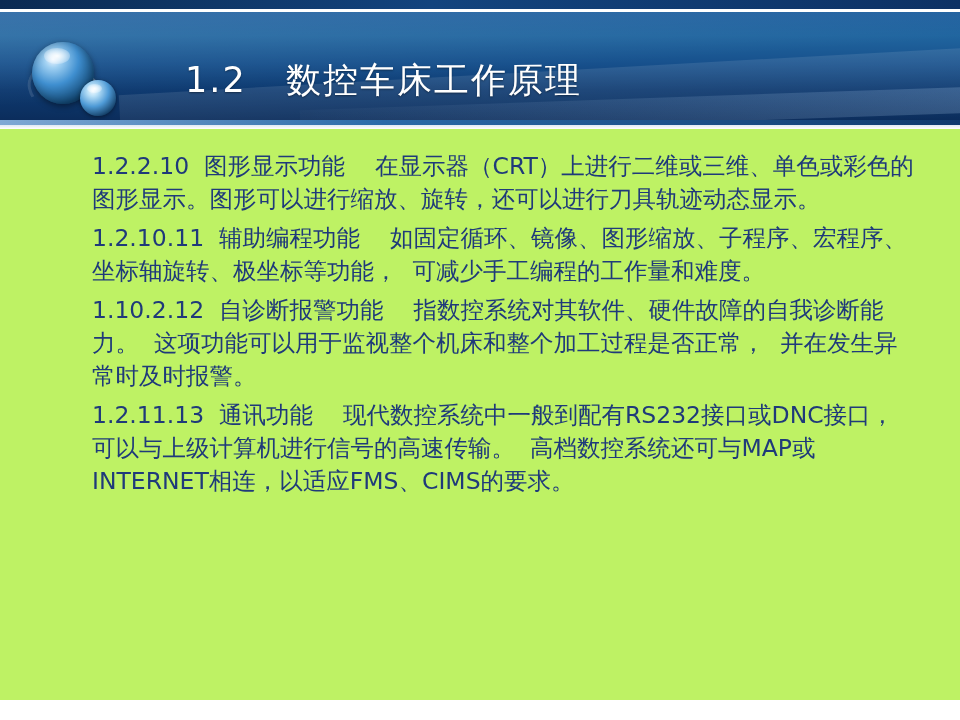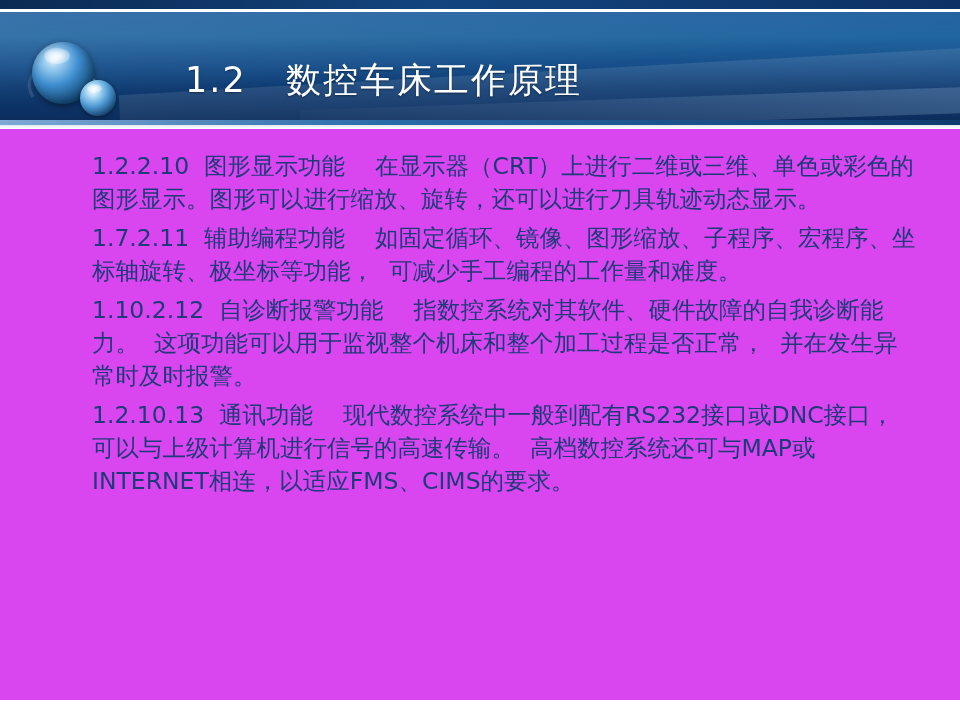--- a/index.html
+++ b/index.html
@@ -10,21 +10,21 @@
     width: 960px;
     height: 720px;
     overflow: hidden;
     background: #ffffff;
     font-family: "Liberation Serif", serif;
   }
   .slide {
     position: relative;
     width: 960px;
     height: 720px;
-    background: #d946ef;
+    background: #bef264;
     overflow: hidden;
   }
   
   .top-strip {
     position: absolute;
     top: 0; left: 0;
     width: 960px;
     height: 9px;
     background: linear-gradient(to right, #0b2a52 0%, #13447e 45%, #0d3164 100%);
   }
@@ -199,19 +199,19 @@
     </div>
 
     <div class="slide-title">1.2   数控车床工作原理</div>
   </div>
 
   <div class="header-bottom-edge"></div>
   <div class="header-bottom-edge2"></div>
 
   <div class="body-area">
     <p class="para">1.2.2.10  图形显示功能    在显示器（CRT）上进行二维或三维、单色或彩色的图形显示。图形可以进行缩放、旋转，还可以进行刀具轨迹动态显示。</p>
-    <p class="para">1.7.2.11  辅助编程功能    如固定循环、镜像、图形缩放、子程序、宏程序、坐标轴旋转、极坐标等功能，  可减少手工编程的工作量和难度。</p>
+    <p class="para">1.2.10.11  辅助编程功能    如固定循环、镜像、图形缩放、子程序、宏程序、坐标轴旋转、极坐标等功能，  可减少手工编程的工作量和难度。</p>
     <p class="para">1.10.2.12  自诊断报警功能    指数控系统对其软件、硬件故障的自我诊断能力。  这项功能可以用于监视整个机床和整个加工过程是否正常，  并在发生异常时及时报警。</p>
-    <p class="para">1.2.10.13  通讯功能    现代数控系统中一般到配有RS232接口或DNC接口，可以与上级计算机进行信号的高速传输。  高档数控系统还可与MAP或INTERNET相连，以适应FMS、CIMS的要求。</p>
+    <p class="para">1.2.11.13  通讯功能    现代数控系统中一般到配有RS232接口或DNC接口，可以与上级计算机进行信号的高速传输。  高档数控系统还可与MAP或INTERNET相连，以适应FMS、CIMS的要求。</p>
   </div>
 
   <div class="bottom-space"></div>
 </div>
 
 </body></html>

